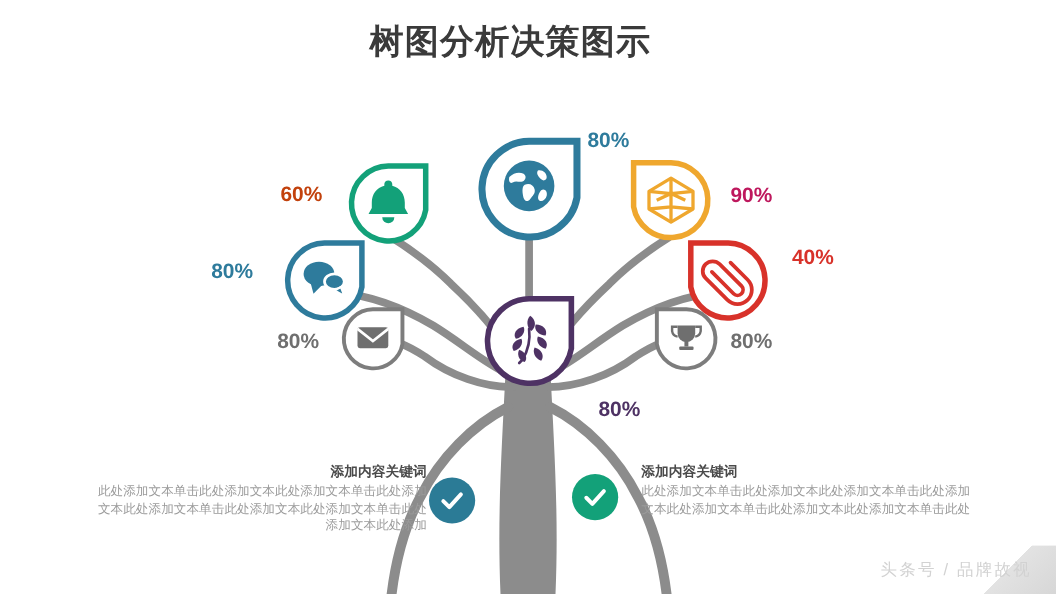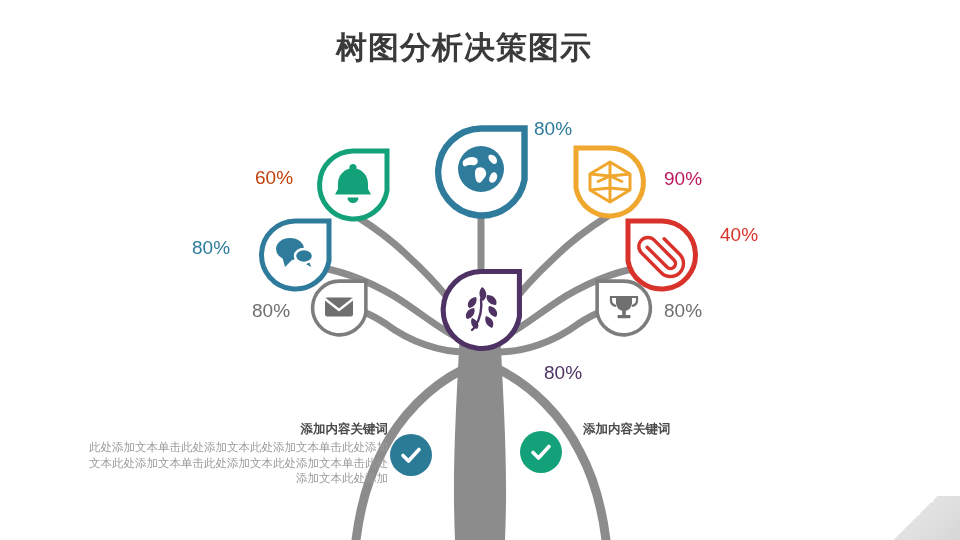--- a/index.html
+++ b/index.html
@@ -4,35 +4,35 @@
 <style>
   html,body{margin:0;padding:0;}
   body{
     width:960px;height:540px;overflow:hidden;background:#ffffff;
     font-family:"Liberation Sans","DejaVu Sans",sans-serif;
     position:relative;
   }
   #stage{position:absolute;inset:0;width:960px;height:540px;}
 
   
-  .header{position:absolute;top:28px;left:0;width:928px;text-align:center;}
+  .header{position:absolute;top:18px;left:0;width:928px;text-align:center;}
   .title{
     font-size:31px;font-weight:bold;color:#3a3a3a;letter-spacing:1px;
     line-height:40px;
   }
   .subtitle{
     font-size:14px;color:#b6b6b6;letter-spacing:1px;margin-top:5px;line-height:20px;
   }
 
   
   .tree-svg{position:absolute;top:0;left:0;width:960px;height:540px;}
 
   
   .pct{
-    position:absolute;font-size:19px;font-weight:normal;white-space:nowrap;text-align:right;
+    position:absolute;font-size:19px;font-weight:bold;white-space:nowrap;text-align:right;
   }
 
   
   .txtblock{position:absolute;width:300px;}
   .txtblock .kw{
     font-size:12.5px;font-weight:bold;color:#4a4a4a;line-height:18px;margin-bottom:2px;
   }
   .txtblock .body{
     font-size:11.5px;color:#9b9b9b;line-height:15.5px;
   }
@@ -208,17 +208,19 @@
   </div>
 
   <div class="check chk-right">
     <svg width="24" height="24" viewBox="0 0 24 24">
       <path d="M 4,12.5 L 9.5,18 L 20,6.5" fill="none" stroke="#ffffff" stroke-width="3.6" stroke-linecap="round" stroke-linejoin="round"></path>
     </svg>
   </div>
 
   <div class="txtblock blk-right">
     <div class="kw">添加内容关键词</div>
+    <div class="body">此处添加文本单击此处添加文本此处添加文本单击此处添加文本此处添加文本单击此处添加文本此处添加文本单击此处</div>
   </div>
 
   <div class="wm-corner"></div>
+  <div class="watermark">头条号 / 品牌故视</div>
 
 </div>
 
 </body></html>

